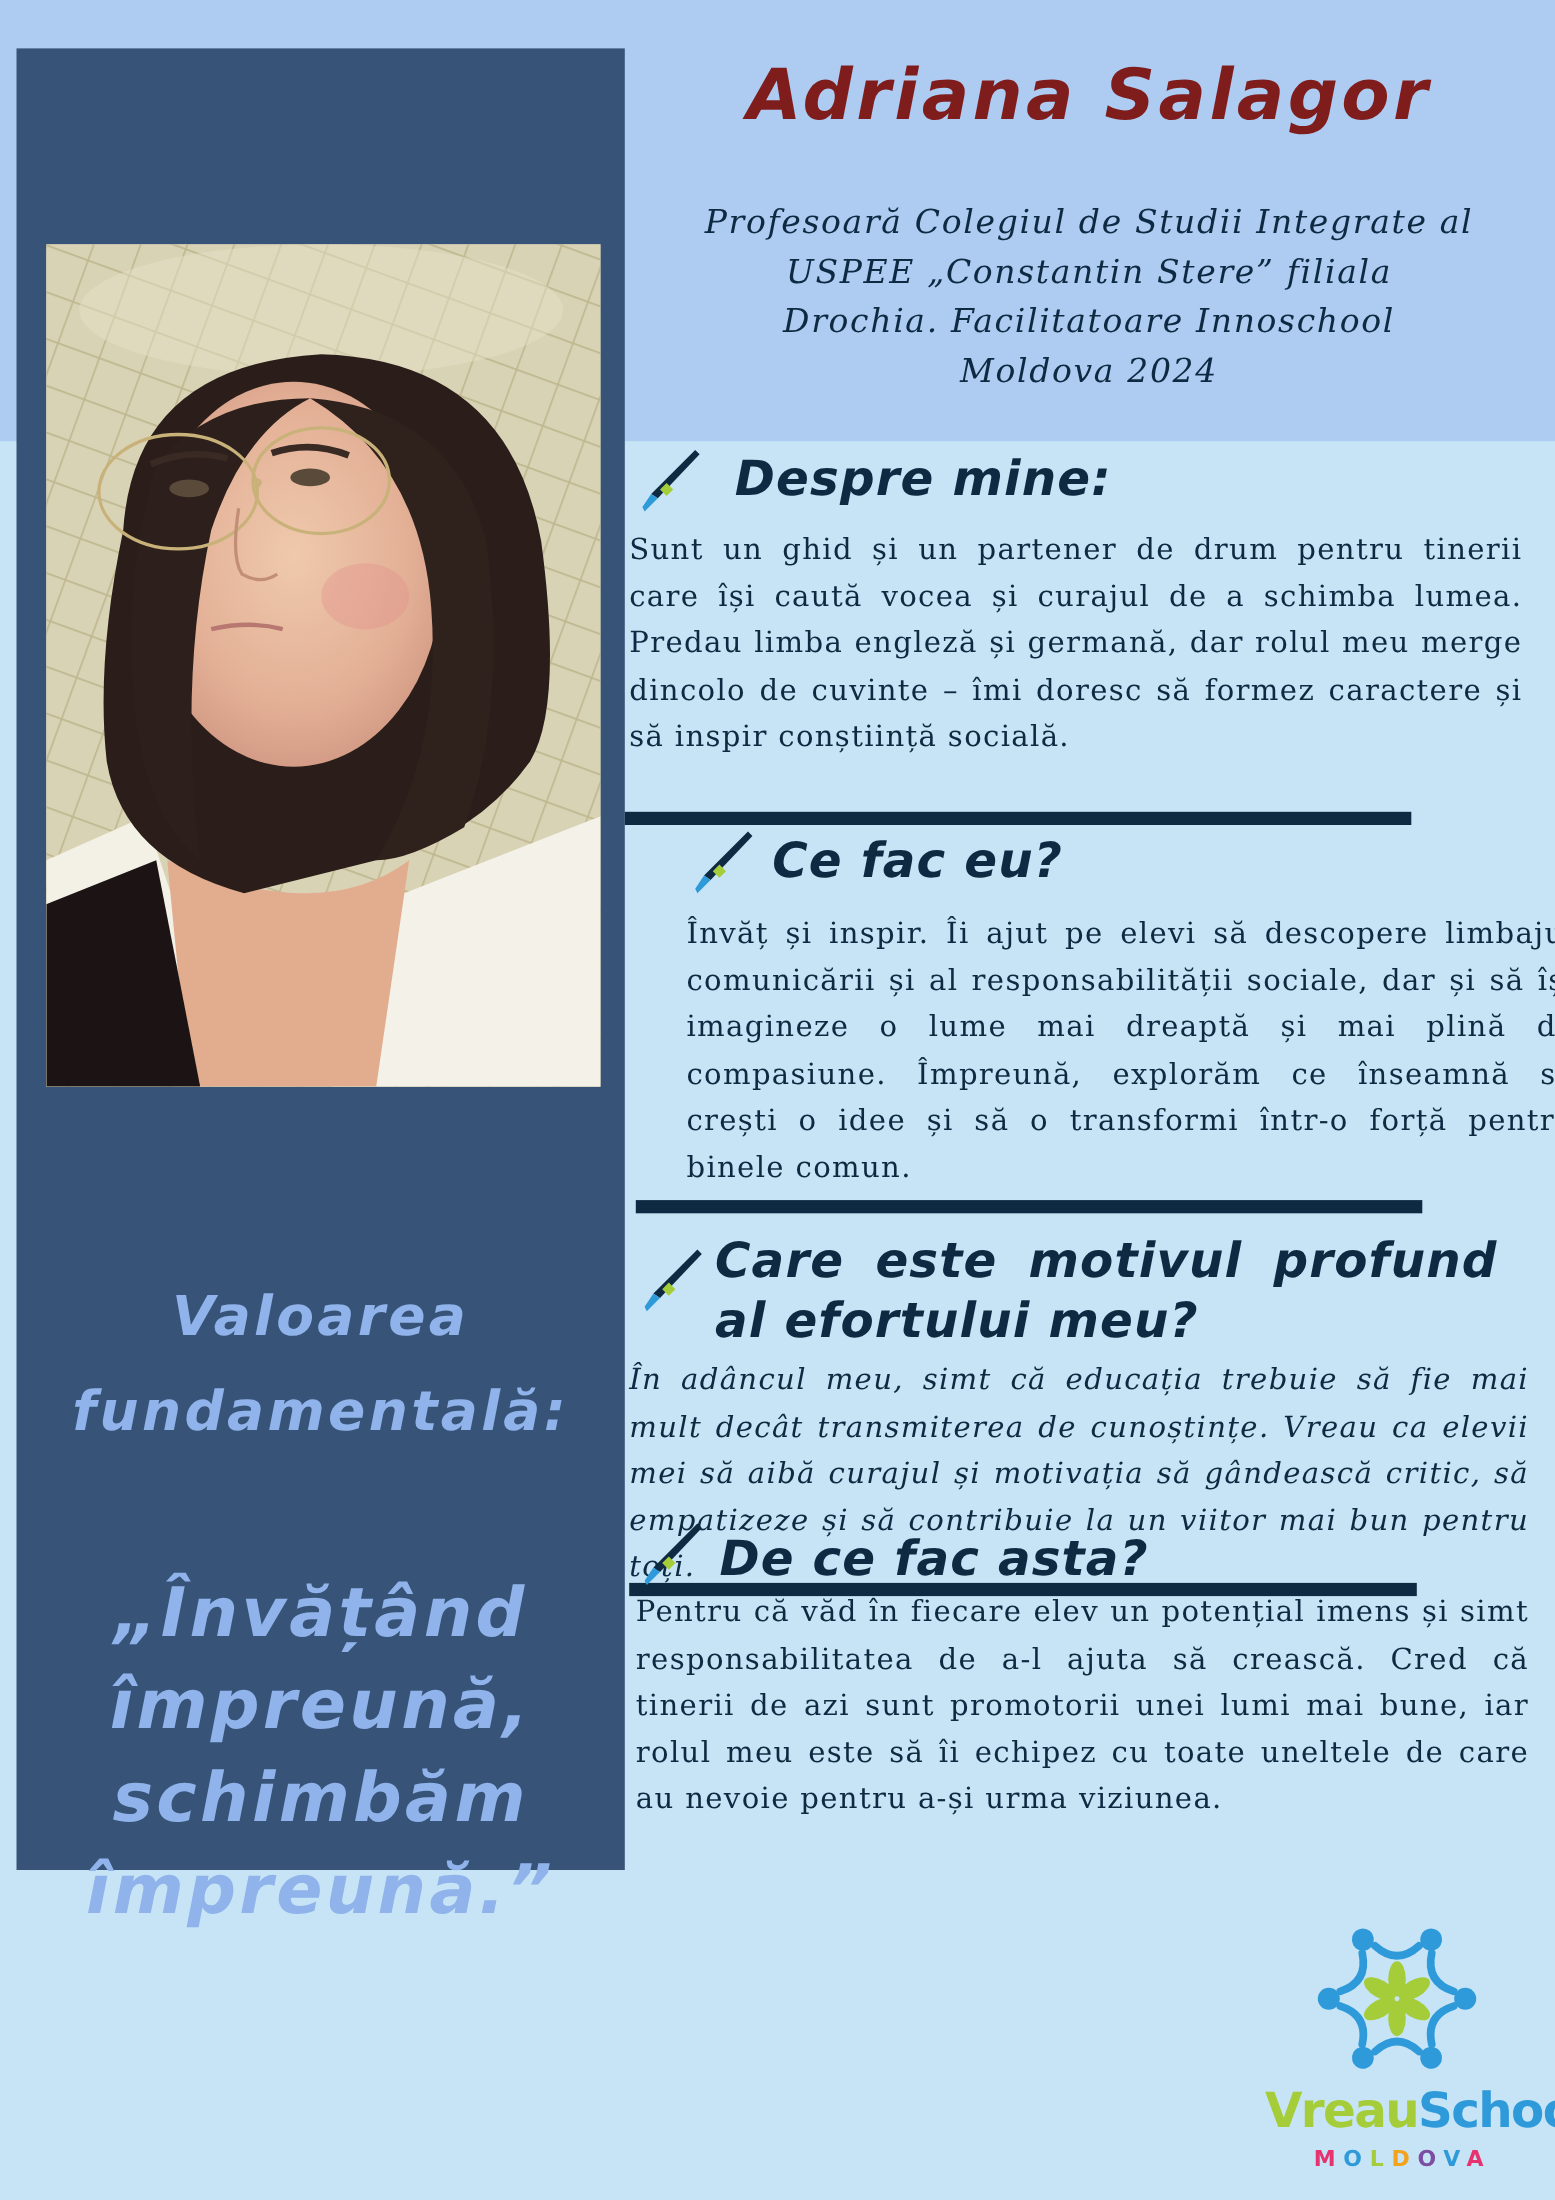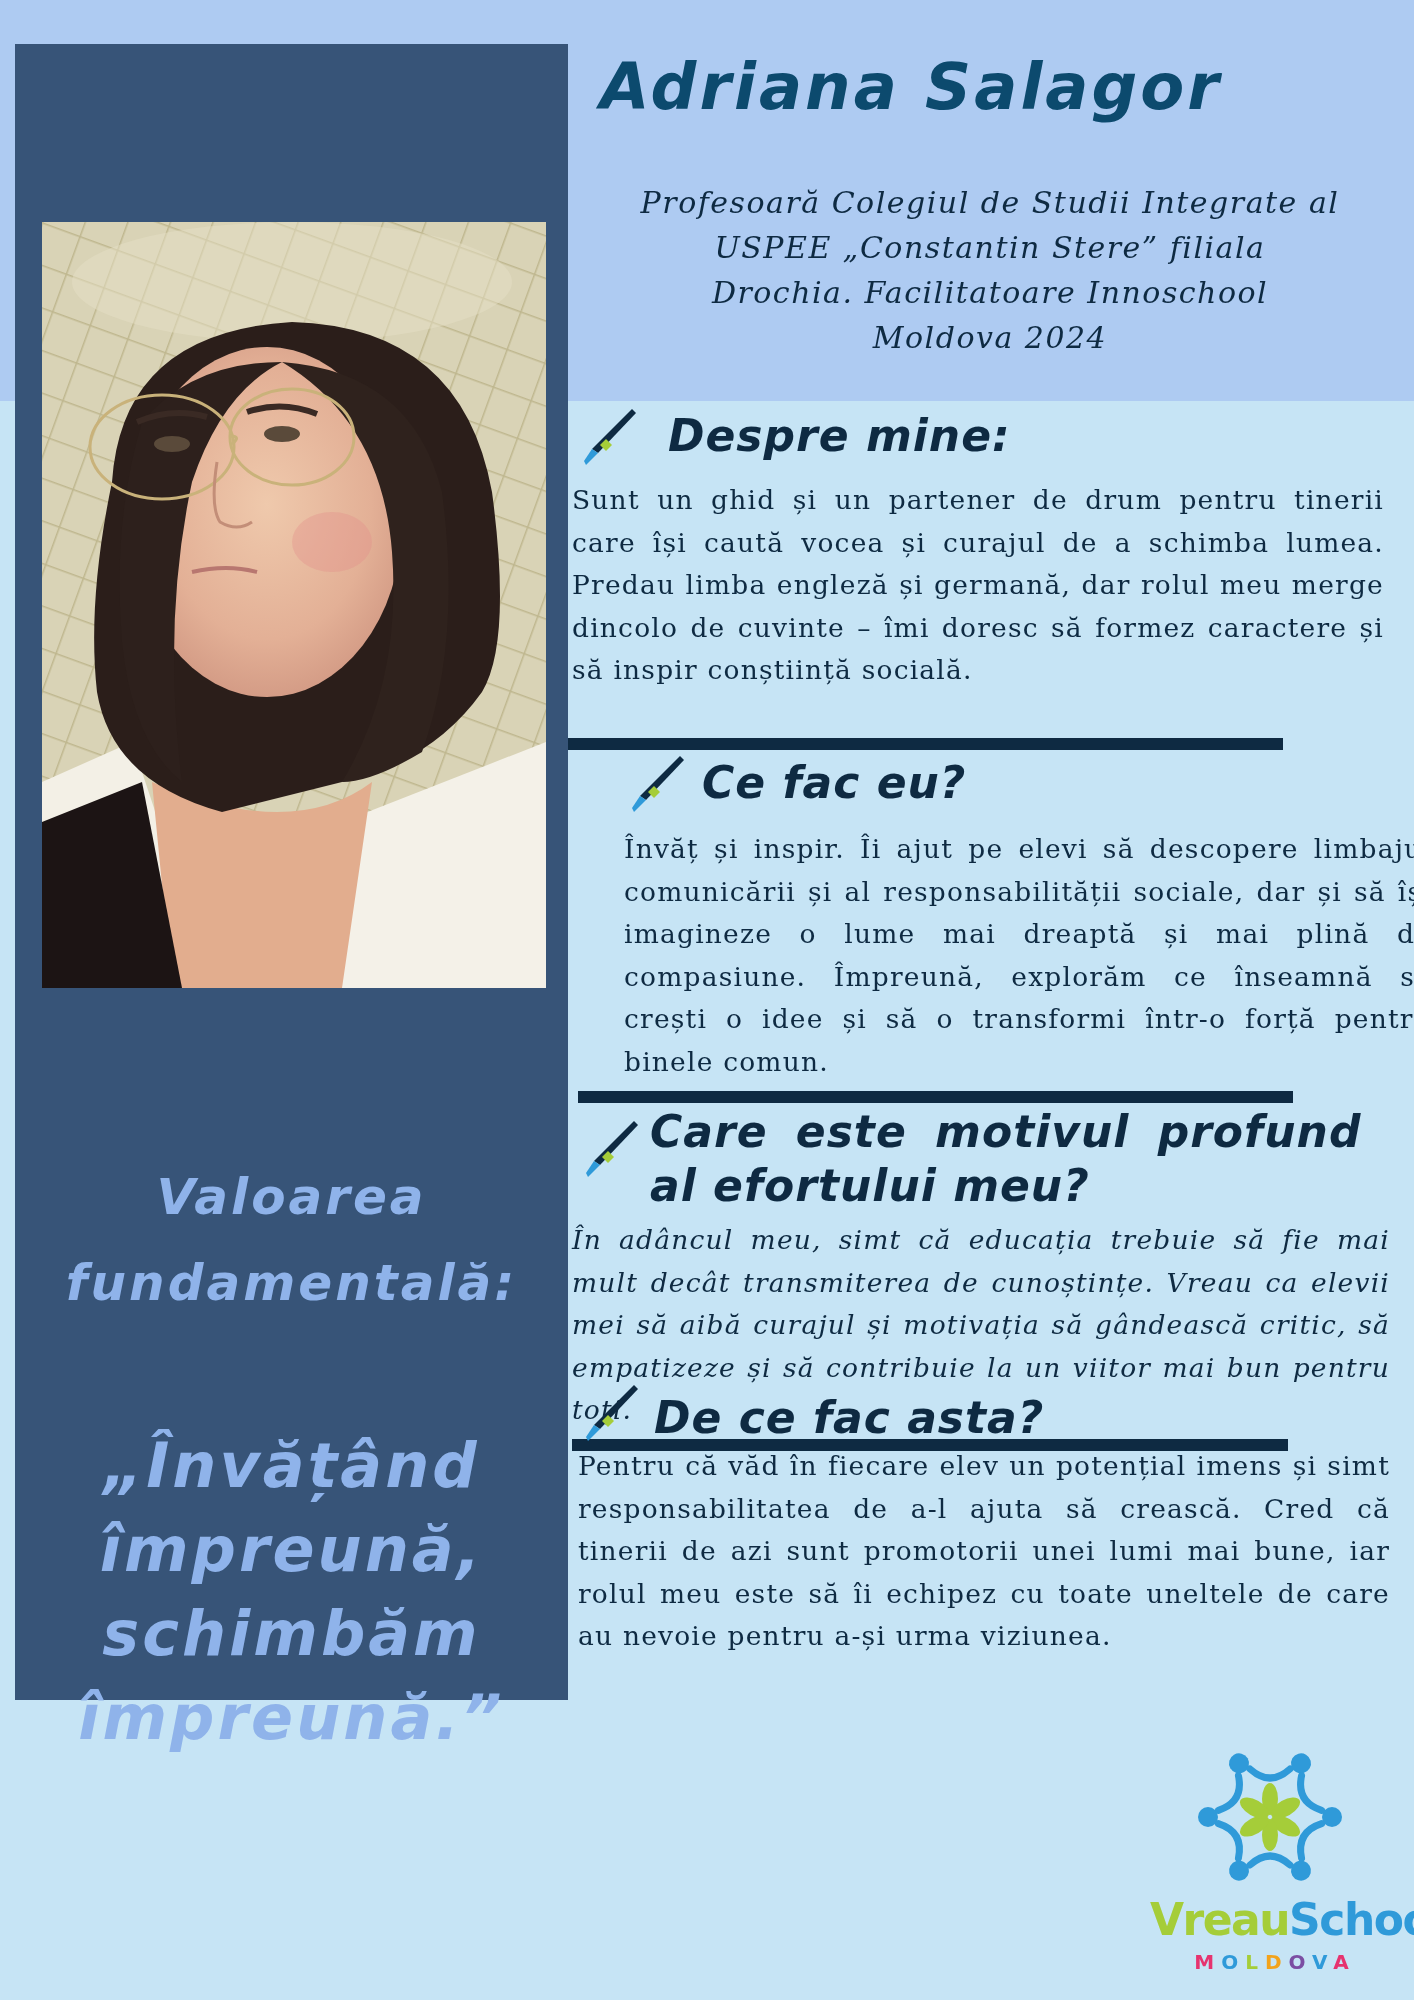--- a/index.html
+++ b/index.html
@@ -35,24 +35,25 @@
   .value-quote {
     position: absolute; left: 0; top: 1380px; width: 553px;
     text-align: center;
     font-family: "DejaVu Sans", sans-serif;
     font-weight: bold; font-style: italic;
     font-size: 62px; line-height: 84px; letter-spacing: 3px;
     color: #8fb3ea;
   }
   .name {
     position: absolute; left: 600px; top: 50px; width: 780px;
+    text-align: center;
     font-family: "DejaVu Sans", sans-serif;
     font-weight: bold; font-style: italic;
     font-size: 64px; letter-spacing: 3px;
-    color: #0c4a6e;
+    color: #7f1d1d;
   }
   .role {
     position: absolute; left: 600px; top: 180px; width: 780px;
     text-align: center;
     font-family: "DejaVu Serif", serif;
     font-style: italic;
     font-size: 30px; line-height: 45px; letter-spacing: 1.5px;
     color: #0e2a42;
     padding: 0 40px;
   }
@@ -189,21 +190,21 @@
       <path d="M30 34 L36 40 L30 46 L24 40 Z" fill="#a5cd39"></path>
       <path d="M16 44 L22 48 L10 60 L8 56 Z" fill="#2f9ad9"></path>
     </svg>
     <div class="section-title" style="left:78px;top:6px;">Ce fac eu?</div>
   </div>
   <p class="section-body" style="margin-top:16px;">Învăț și inspir. Îi ajut pe elevi să descopere limbajul comunicării și al responsabilității sociale, dar și să își imagineze o lume mai dreaptă și mai plină de compasiune. Împreună, explorăm ce înseamnă să crești o idee și să o transformi într-o forță pentru binele comun.</p>
 </div>
 <div class="divider" style="left:578px;top:1091px;width:715px;"></div>
 
 <div class="section" style="top:1105px;left:572px;width:818px;">
-  <div class="section-head" style="height:110px;">
+  <div class="section-head" style="height:110px;margin-top:15px;">
     <svg class="pen-icon" viewBox="0 0 64 64" style="top:12px;left:6px;">
       <path d="M56 4 L60 8 L22 48 L16 44 Z" fill="#0e2a42"></path>
       <path d="M30 34 L36 40 L30 46 L24 40 Z" fill="#a5cd39"></path>
       <path d="M16 44 L22 48 L10 60 L8 56 Z" fill="#2f9ad9"></path>
     </svg>
     <div class="section-title" style="left:78px;top:0;line-height:54px;">
       <div style="word-spacing:12px;">Care este motivul profund</div>
       <div>al efortului meu?</div>
     </div>
   </div>

